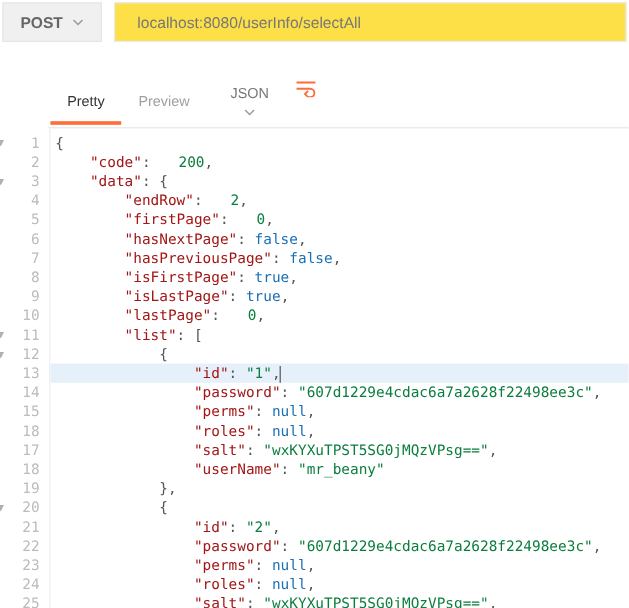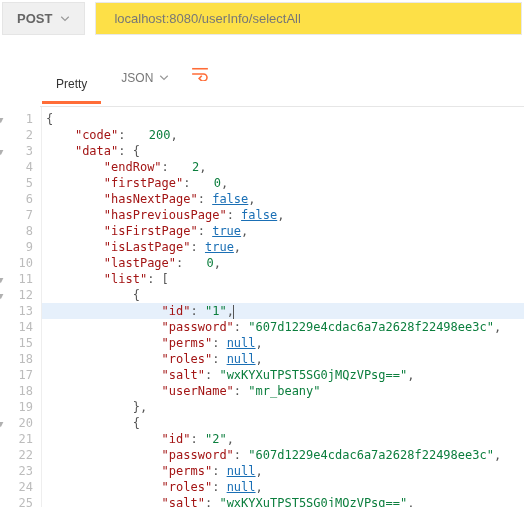--- a/index.html
+++ b/index.html
@@ -62,20 +62,21 @@
   }
   .json-dd {
     margin-left: 14px;
     display: flex;
     align-items: center;
     gap: 6px;
     color: #777;
     font-size: 12px;
     cursor: pointer;
     padding: 4px 6px;
+    flex-direction: column;
   }
   .wrap-icon {
     margin-left: 16px;
     width: 18px; height: 14px;
     cursor: pointer;
   }
   .wrap-icon path { stroke: #ff6c37; stroke-width: 1.8; fill: none; }
 
   
   .code {
@@ -107,39 +108,40 @@
     overflow: hidden;
   }
   .line { height: 16px; white-space: pre; padding-left: 4px; }
   .line.hl { background: #e6f0fb; position: relative; }
   .line.hl::after { content:""; position:absolute; right:18px; top:0; bottom:0; width:2px; background:#fff0; }
   .caret { display:inline-block; width:1px; height:14px; background:#555; vertical-align:middle; margin-left:-1px; }
   .p  { color: #555; }             
   .k  { color: #a31515; }           
   .s  { color: #0b7e3d; }           
   .n  { color: #0b7e3d; margin-left: 16px; }           
-  .b  { color: #1a6fb5; text-decoration: underline; }           
+  .b  { color: #1a6fb5; }           
 </style>
 </head>
 <body>
 
 <div class="reqbar">
   <div class="method-btn">
     <span>POST</span>
     <svg class="chev" viewBox="0 0 12 8">
         <path d="M1 1l5 5 5-5"></path>
       </svg>
   </div>
   <input class="url-field" value="localhost:8080/userInfo/selectAll" style="">
 </div>
 
 <div class="spacer"></div>
 
 <div class="tabs">
   <div class="tab active">Pretty</div>
+  <div class="tab">Preview</div>
   <div class="json-dd">
     <span>JSON</span>
     <svg class="chev" viewBox="0 0 12 8">
         <path d="M1 1l5 5 5-5"></path>
       </svg>
   </div>
   <svg class="wrap-icon" viewBox="0 0 20 16">
     <path d="M1 2h18"></path>
       <path d="M1 8h13a4 4 0 010 8h-3"></path>
       <path d="M12 13l-3 3 3 3" transform="translate(0,-3)"></path>

